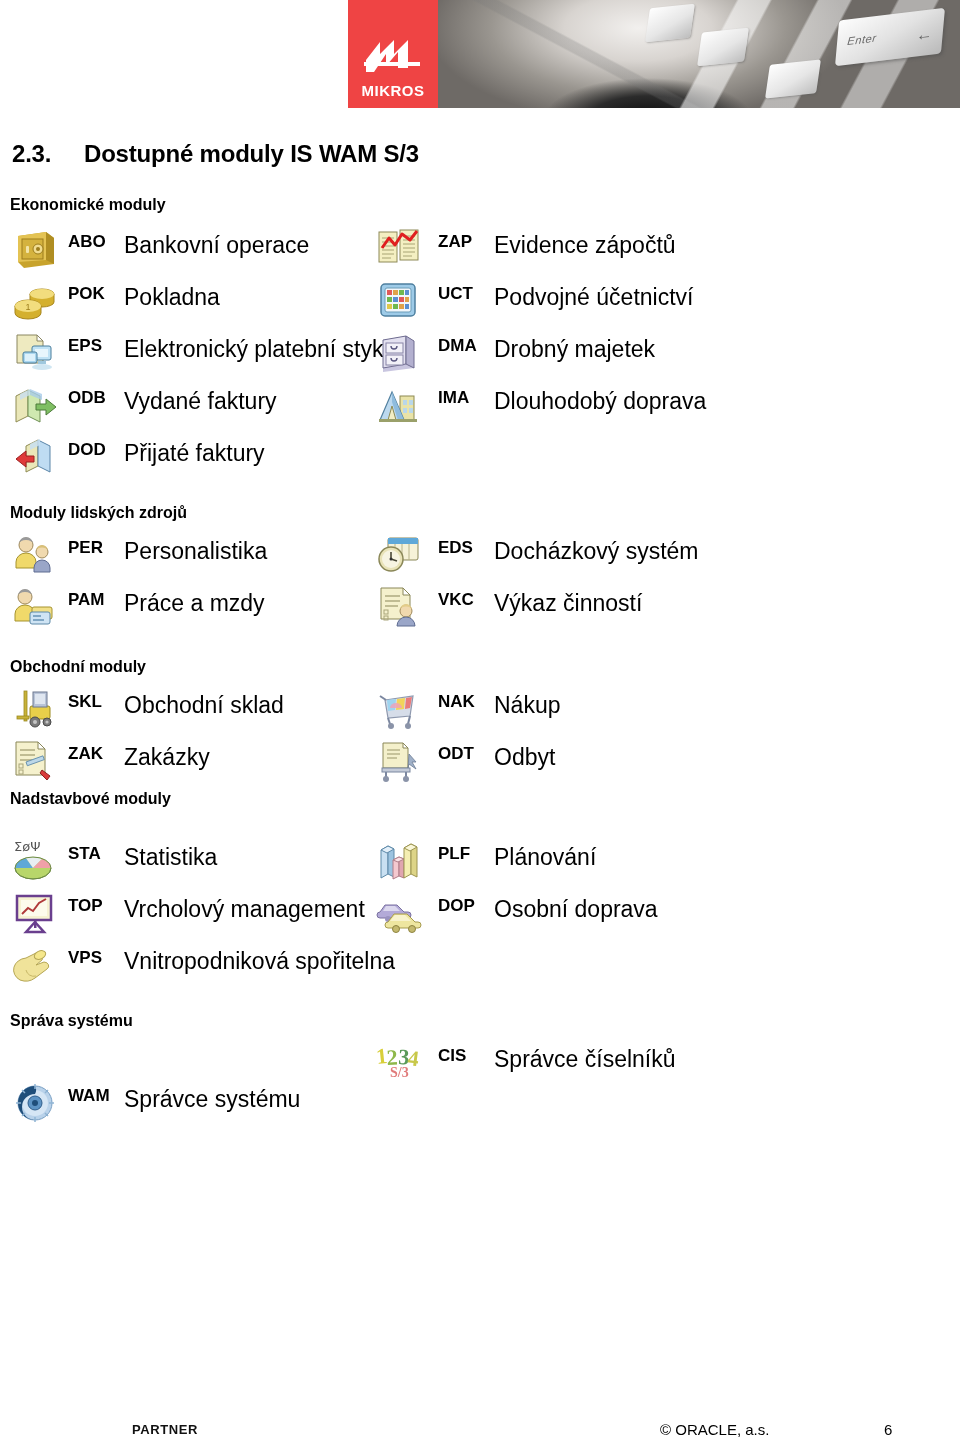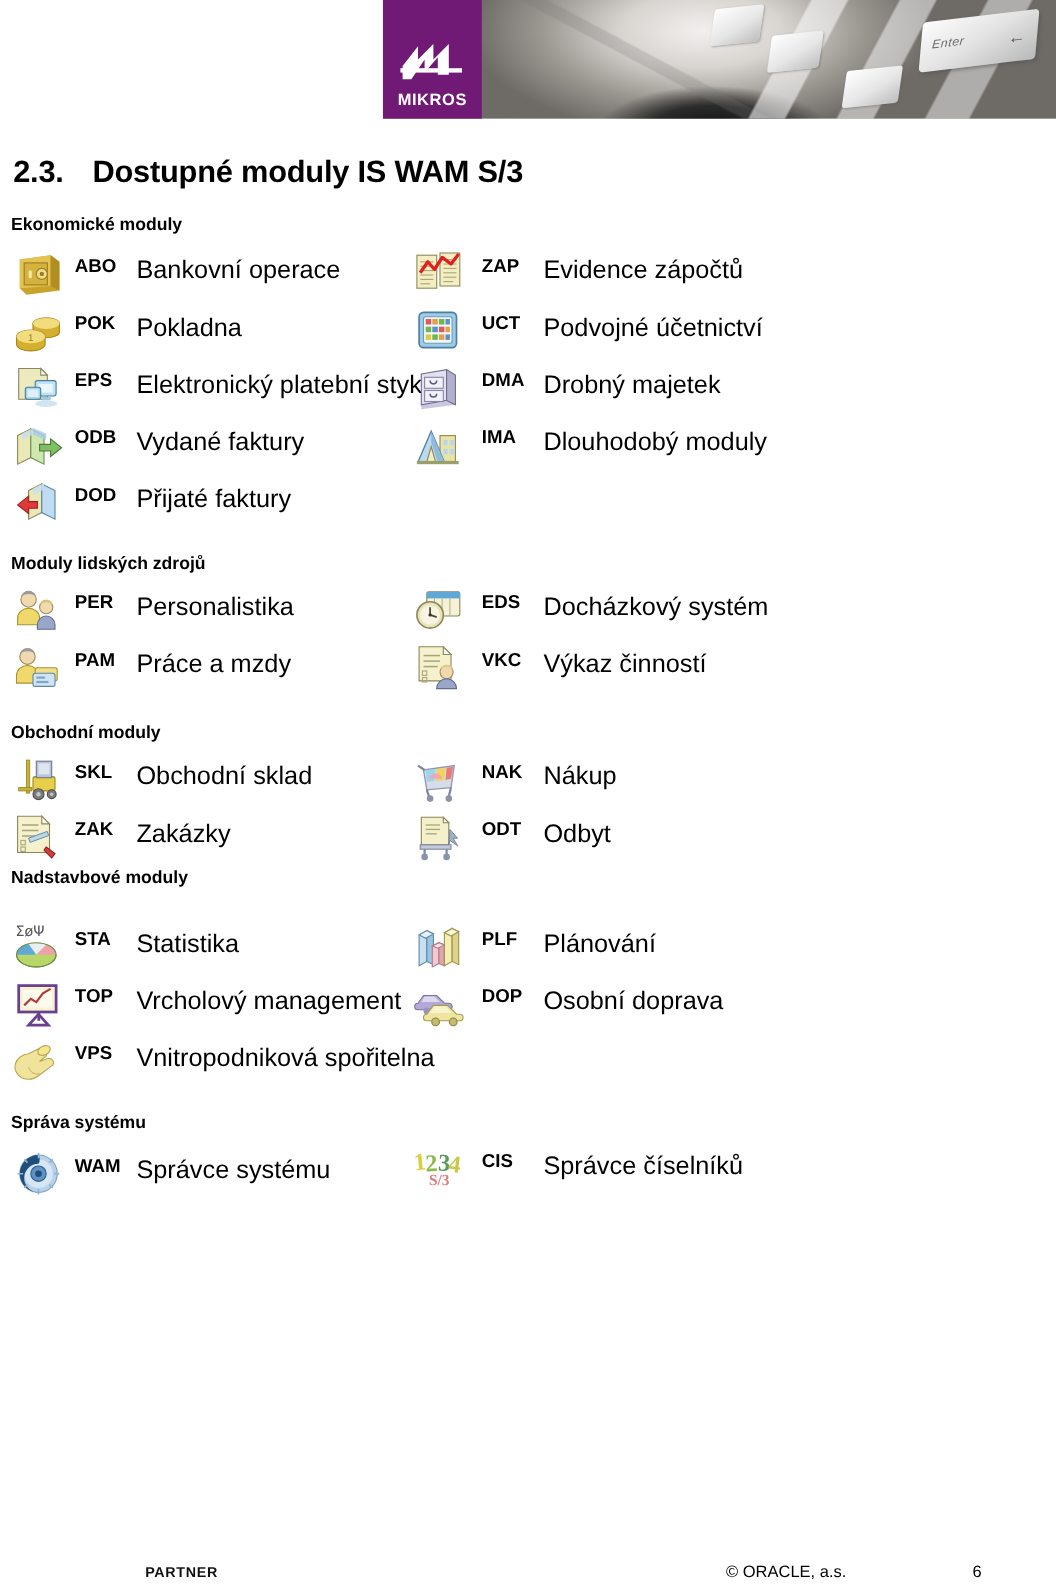--- a/index.html
+++ b/index.html
@@ -75,21 +75,21 @@
     top: 16px;
     font-size: 16px;
     color: #5a5a5a;
   }
   .mikros-logo {
     position: absolute;
     left: 0;
     top: 0;
     width: 90px;
     height: 108px;
-    background: #701a75;
+    background: #ef4444;
   }
   .mikros-mark {
     position: absolute;
     left: 16px;
     top: 38px;
     width: 58px;
     height: 40px;
   }
   .mikros-name {
     position: absolute;
@@ -101,21 +101,21 @@
     font-size: 15px;
     font-weight: bold;
     letter-spacing: 0.5px;
   }
 
   
   .doc-title {
     position: absolute;
     left: 12px;
     top: 140px;
-    font-size: 28px;
+    font-size: 24px;
     font-weight: bold;
     letter-spacing: -0.2px;
     white-space: nowrap;
   }
   .doc-title .num { display: inline-block; width: 72px; }
 
   
   .section-title {
     position: absolute;
     left: 10px;
@@ -382,21 +382,21 @@
       <rect x="33" y="18" width="4" height="5" fill="#b9d7ea"></rect>
       <rect x="27" y="26" width="4" height="5" fill="#b9d7ea"></rect>
       <rect x="33" y="26" width="4" height="5" fill="#b9d7ea"></rect>
       <path d="M4 38 L16 10 L28 38 Z" fill="#bcd9ef" stroke="#53809f" stroke-width="1.2"></path>
       <path d="M16 10 L28 38 L22 38 L16 20 Z" fill="#8fbcdd"></path>
       <path d="M12 38 L16 24 L20 38 Z" fill="#f3eec4" stroke="#8d8a52" stroke-width="1"></path>
       <rect x="3" y="37" width="38" height="3" fill="#9aa06a"></rect>
     </svg>
   </span>
   <span class="m-code">IMA</span>
-  <span class="m-name">Dlouhodobý moduly</span>
+  <span class="m-name">Dlouhodobý doprava</span>
 </div>
 
 <div class="module-row col-left" style="top:532px;text-align:right;">
   <span class="m-icon">
     <svg viewBox="0 0 46 46" width="46" height="46">
       <circle cx="14" cy="13" r="7" fill="#f0d9ae" stroke="#a08a5c" stroke-width="1"></circle>
       <path d="M7 12 a7 7 0 0 1 14 0 a7 4 0 0 0 -14 0 Z" fill="#9a9a9a"></path>
       <path d="M4 30 a10 9 0 0 1 20 0 v6 H4 Z" fill="#f0d96a" stroke="#a6932f" stroke-width="1"></path>
       <circle cx="30" cy="20" r="6" fill="#f0d9ae" stroke="#a08a5c" stroke-width="1"></circle>
       <path d="M24 19 a6 6 0 0 1 12 0 a6 3.5 0 0 0 -12 0 Z" fill="#d9c078"></path>
@@ -614,21 +614,21 @@
       <path d="M12 32 l6 -8 h13 l8 8 h3 a3 3 0 0 1 0 6 H12 a3 3 0 0 1 0 -6 Z" fill="#eee6a0" stroke="#a79b4e" stroke-width="1"></path>
       <path d="M19 25 h10 l6 6 H14 Z" fill="#f8f3cd"></path>
       <circle cx="20" cy="39" r="3.5" fill="#c4b96e" stroke="#8e8440" stroke-width="1"></circle>
       <circle cx="36" cy="39" r="3.5" fill="#c4b96e" stroke="#8e8440" stroke-width="1"></circle>
     </svg>
   </span>
   <span class="m-code">DOP</span>
   <span class="m-name">Osobní doprava</span>
 </div>
 
-<div class="module-row col-left" style="top:1044px;text-align:center;">
+<div class="module-row col-left" style="top:1080px;text-align:center;">
   <span class="m-icon">
     <svg viewBox="0 0 46 46" width="46" height="46">
       <g fill="#b9d2ea" stroke="#7aa0c4" stroke-width="1">
         <circle cx="23" cy="23" r="17"></circle>
       </g>
       <g fill="#d6e6f5">
         <circle cx="23" cy="23" r="13"></circle>
       </g>
       <path d="M23 6 a17 17 0 0 0 0 34 a13 13 0 0 1 0 -26 a8 8 0 0 0 0 -8 Z" fill="#1f4e7a"></path>
       <circle cx="23" cy="23" r="7" fill="#5d93c4" stroke="#2f5e8c" stroke-width="1"></circle>

